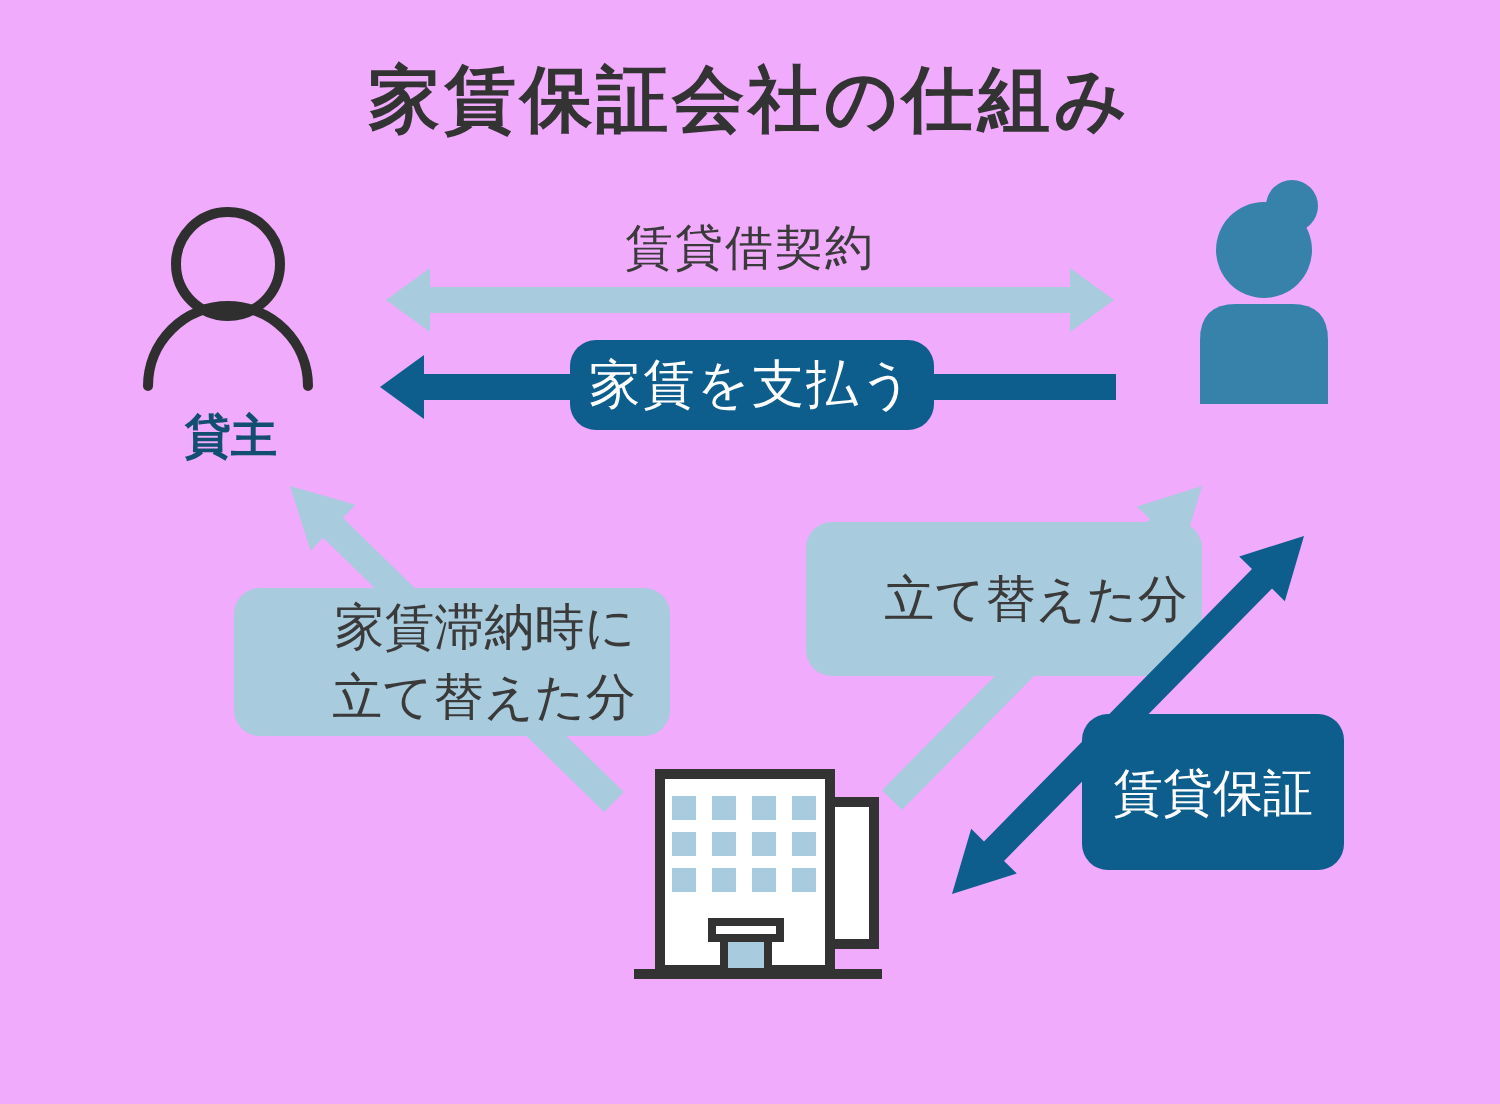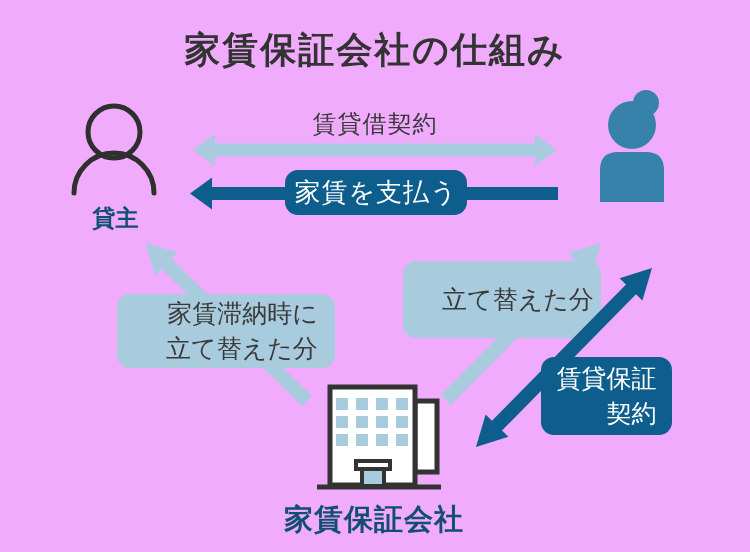--- a/index.html
+++ b/index.html
@@ -79,21 +79,20 @@
   </div>
 
   <div class="abs" style="left:460px;top:252px;">
     <svg width="210" height="210" viewBox="0 0 210 210">
       <polygon points="192,16 159.6,26.2 166,32.5 32,168.7 25.6,162.4 16,195 48.4,184.8 42,178.5 176,42.3 182.4,48.6" fill="#0d5d8d"></polygon>
     </svg>
   </div>
   <div class="abs badge badge-dark guarantee-badge">
     <div>
       <div>賃貸保証</div>
-      <div>契約</div>
     </div>
   </div>
 
   <div class="abs" style="left:58px;top:96px;">
     <svg width="115" height="105" viewBox="0 0 115 105">
       <circle cx="56" cy="36" r="26" fill="none" stroke="#2f2f2f" stroke-width="5"></circle>
       <path d="M 16 97 A 40 40 0 0 1 96 97" fill="none" stroke="#2f2f2f" stroke-width="5" stroke-linecap="round"></path>
     </svg>
   </div>
   <div class="abs actor-label landlord-label">貸主</div>
@@ -122,15 +121,14 @@
         <rect x="21" y="52" width="12" height="12"></rect>
           <rect x="41" y="52" width="12" height="12"></rect>
           <rect x="61" y="52" width="12" height="12"></rect>
           <rect x="81" y="52" width="12" height="12"></rect>
       </g>
       <rect x="47" y="87" width="22" height="17" fill="#a9cbde" stroke="#333333" stroke-width="4"></rect>
       <rect x="41" y="79" width="34" height="8" fill="#ffffff" stroke="#333333" stroke-width="4"></rect>
       <line x1="2" y1="105" x2="126" y2="105" stroke="#333333" stroke-width="5"></line>
     </svg>
   </div>
-  <div class="abs actor-label company-label">家賃保証会社</div>
 
 </div>
 
 </body></html>

